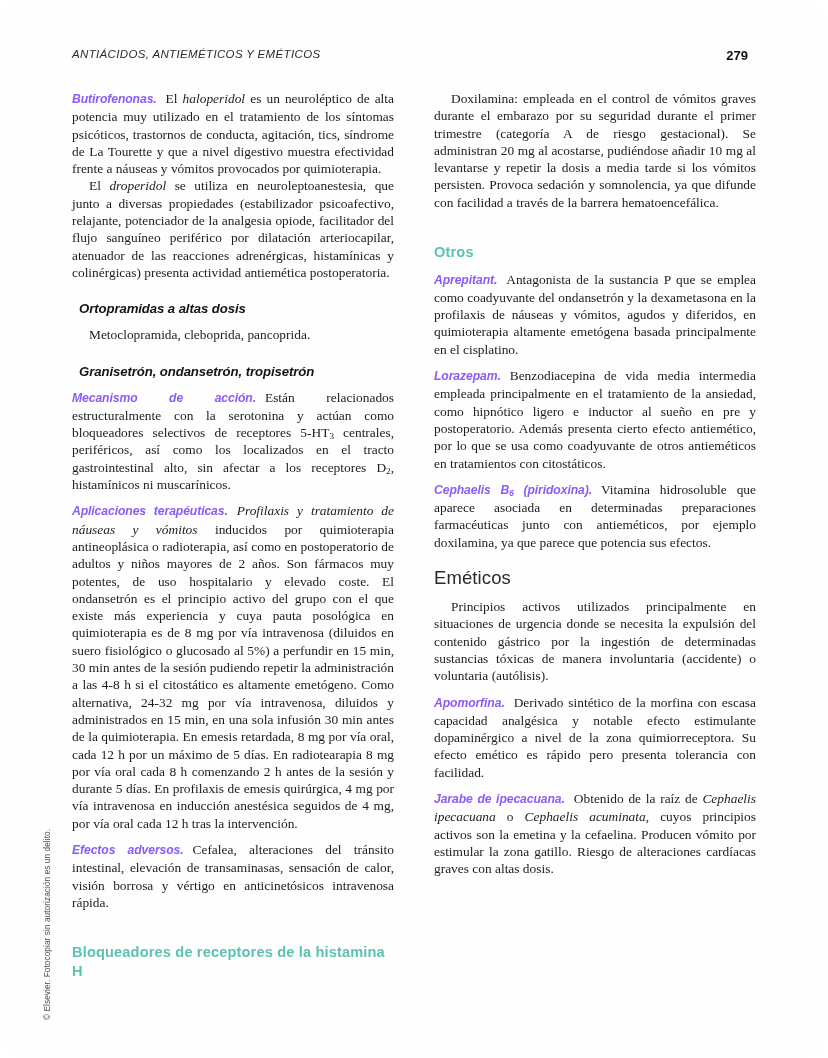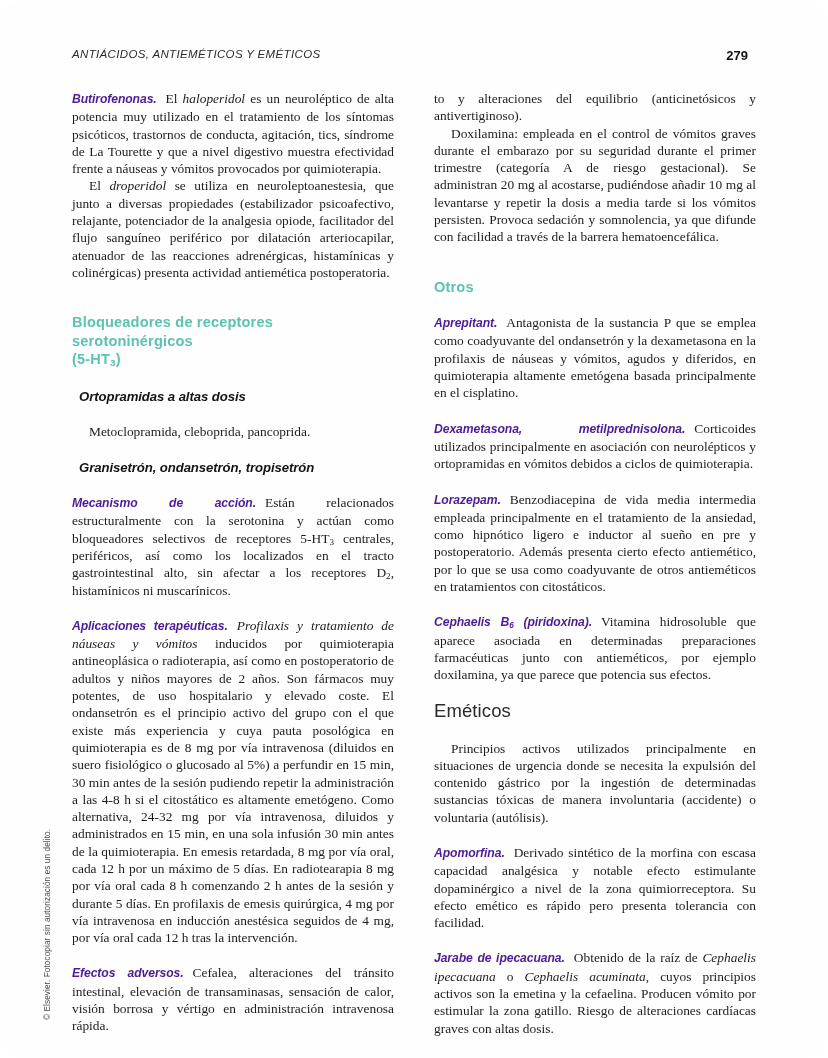--- a/index.html
+++ b/index.html
@@ -88,28 +88,28 @@
     margin: 0;
     font-size: 13.4px;
     line-height: 17.3px;
     text-align: justify;
     text-justify: inter-word;
     hyphens: manual;
     color: #1c1c1c;
   }
   p.indent { text-indent: 17px; }
   p.noindent { text-indent: 0; }
-  p.gap { margin-top: 18px; }
+  p.gap { margin-top: 9px; }
 
   .runin {
     font-family: "Liberation Sans", sans-serif;
     font-weight: bold;
     font-style: italic;
     font-size: 12.2px;
-    color: #4c1d95;
+    color: #8b5cf6;
     letter-spacing: -0.1px;
   }
   .runin-space { display: inline-block; width: 9px; }
 
   em, .ital { font-style: italic; }
 
   sub {
     font-size: 0.68em;
     vertical-align: -0.22em;
     line-height: 0;
@@ -165,51 +165,48 @@
   <div class="copyright-vertical">© Elsevier. Fotocopiar sin autorización es un delito.</div>
 
   <div class="columns">
 
     <div class="col col-left">
 
       <p class="noindent"><span class="runin">Butirofenonas.</span><span class="runin-space"></span><span>El </span><em>haloperidol</em><span> es un neuroléptico de alta potencia muy utilizado en el tratamiento de los síntomas psicóticos, trastornos de conducta, agitación, tics, síndrome de La Tourette y que a nivel digestivo muestra efectividad frente a náuseas y vómitos provocados por quimioterapia.</span></p>
 
       <p class="indent"><span>El </span><em>droperidol</em><span> se utiliza en neuroleptoanestesia, que junto a diversas propiedades (estabilizador psicoafectivo, relajante, potenciador de la analgesia opiode, facilitador del flujo sanguíneo periférico por dilatación arteriocapilar, atenuador de las reacciones adrenérgicas, histamínicas y colinérgicas) presenta actividad antiemética postoperatoria.</span></p>
 
-      <h2 class="teal sp-top"><span>Bloqueadores de receptores serotoninérgicos</span><br><span>(5-HT</span><sub>3</sub><span>)</span></h2>
 
       <h3 class="subhead sp-top">Ortopramidas a altas dosis</h3>
 
       <p class="indent gap">Metoclopramida, cleboprida, pancoprida.</p>
 
       <h3 class="subhead sp-top">Granisetrón, ondansetrón, tropisetrón</h3>
 
       <p class="noindent gap"><span class="runin">Mecanismo de acción.</span><span class="runin-space"></span><span>Están relacionados estructuralmente con la serotonina y actúan como bloqueadores selectivos de receptores 5-HT</span><sub>3</sub><span> centrales, periféricos, así como los localizados en el tracto gastrointestinal alto, sin afectar a los receptores D</span><sub>2</sub><span>, histamínicos ni muscarínicos.</span></p>
 
       <p class="noindent gap"><span class="runin">Aplicaciones terapéuticas.</span><span class="runin-space"></span><em>Profilaxis y tratamiento de náuseas y vómitos</em><span> inducidos por quimioterapia antineoplásica o radioterapia, así como en postoperatorio de adultos y niños mayores de 2 años. Son fármacos muy potentes, de uso hospitalario y elevado coste. El ondansetrón es el principio activo del grupo con el que existe más experiencia y cuya pauta posológica en quimioterapia es de 8 mg por vía intravenosa (diluidos en suero fisiológico o glucosado al 5%) a perfundir en 15 min, 30 min antes de la sesión pudiendo repetir la administración a las 4-8 h si el citostático es altamente emetógeno. Como alternativa, 24-32 mg por vía intravenosa, diluidos y administrados en 15 min, en una sola infusión 30 min antes de la quimioterapia. En emesis retardada, 8 mg por vía oral, cada 12 h por un máximo de 5 días. En radiotearapia 8 mg por vía oral cada 8 h comenzando 2 h antes de la sesión y durante 5 días. En profilaxis de emesis quirúrgica, 4 mg por vía intravenosa en inducción anestésica seguidos de 4 mg, por vía oral cada 12 h tras la intervención.</span></p>
 
 
-      <p class="noindent gap"><span class="runin">Efectos adversos.</span><span class="runin-space"></span><span>Cefalea, alteraciones del tránsito intestinal, elevación de transaminasas, sensación de calor, visión borrosa y vértigo en administración intravenosa rápida.</span></p>
+      <p class="noindent gap"><span class="runin">Efectos adversos.</span><span class="runin-space"></span><span>Cefalea, alteraciones del tránsito intestinal, elevación de transaminasas, sensación de calor, visión borrosa y vértigo en anticinetósicos intravenosa rápida.</span></p>
 
       <h2 class="teal sp-top"><span>Bloqueadores de receptores de la histamina H</span></h2>
 
     </div>
 
     <div class="col col-right">
 
-      <p class="noindent">to y alteraciones del equilibrio (anticinetósicos y antivertiginoso).</p>
 
       <p class="indent">Doxilamina: empleada en el control de vómitos graves durante el embarazo por su seguridad durante el primer trimestre (categoría A de riesgo gestacional). Se administran 20 mg al acostarse, pudiéndose añadir 10 mg al levantarse y repetir la dosis a media tarde si los vómitos persisten. Provoca sedación y somnolencia, ya que difunde con facilidad a través de la barrera hematoencefálica.</p>
 
       <h2 class="teal sp-top">Otros</h2>
 
       <p class="noindent gap"><span class="runin">Aprepitant.</span><span class="runin-space"></span><span>Antagonista de la sustancia P que se emplea como coadyuvante del ondansetrón y la dexametasona en la profilaxis de náuseas y vómitos, agudos y diferidos, en quimioterapia altamente emetógena basada principalmente en el cisplatino.</span></p>
 
 
-      <p class="noindent gap"><span class="runin">Dexametasona, metilprednisolona.</span><span class="runin-space"></span><span>Corticoides utilizados principalmente en asociación con neurolépticos y ortopramidas en vómitos debidos a ciclos de quimioterapia.</span></p>
 
       <p class="noindent gap"><span class="runin">Lorazepam.</span><span class="runin-space"></span><span>Benzodiacepina de vida media intermedia empleada principalmente en el tratamiento de la ansiedad, como hipnótico ligero e inductor al sueño en pre y postoperatorio. Además presenta cierto efecto antiemético, por lo que se usa como coadyuvante de otros antieméticos en tratamientos con citostáticos.</span></p>
 
       <p class="noindent gap"><span class="runin"><span>Cephaelis B</span><sub>6</sub><span> (piridoxina).</span></span><span class="runin-space"></span><span>Vitamina hidrosoluble que aparece asociada en determinadas preparaciones farmacéuticas junto con antieméticos, por ejemplo doxilamina, ya que parece que potencia sus efectos.</span></p>
 
       <h2 class="dark sp-top">Eméticos</h2>
 
       <p class="indent gap">Principios activos utilizados principalmente en situaciones de urgencia donde se necesita la expulsión del contenido gástrico por la ingestión de determinadas sustancias tóxicas de manera involuntaria (accidente) o voluntaria (autólisis).</p>
 
       <p class="noindent gap"><span class="runin">Apomorfina.</span><span class="runin-space"></span><span>Derivado sintético de la morfina con escasa capacidad analgésica y notable efecto estimulante dopaminérgico a nivel de la zona quimiorreceptora. Su efecto emético es rápido pero presenta tolerancia con facilidad.</span></p>

